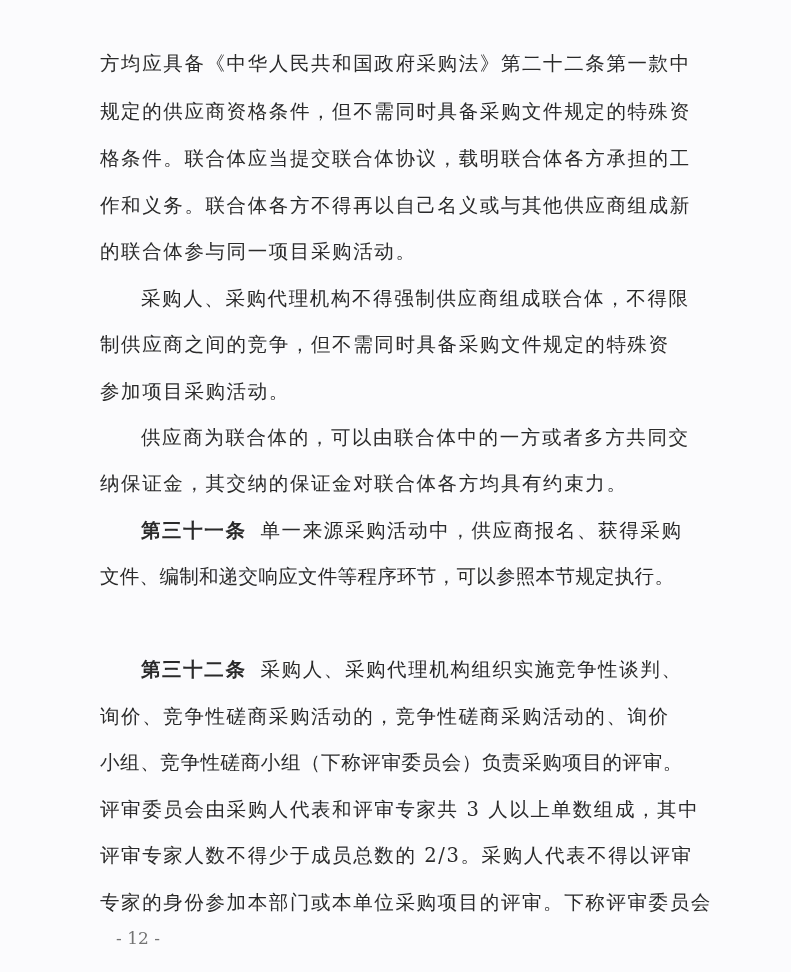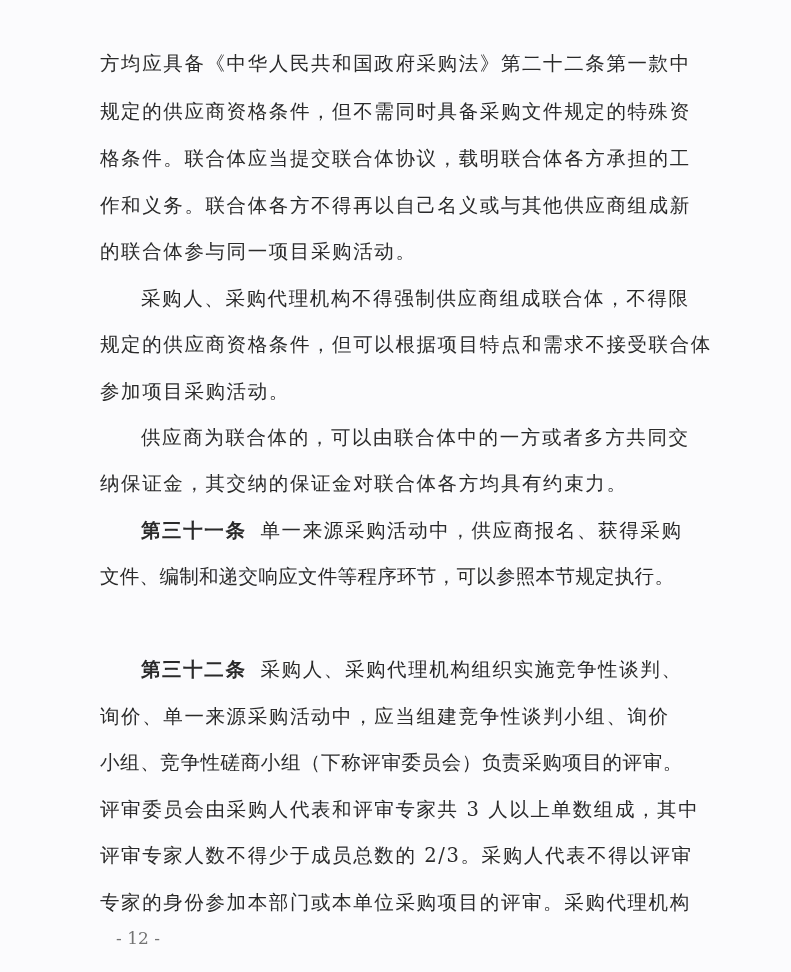--- a/index.html
+++ b/index.html
@@ -34,35 +34,35 @@
 <body>
 
 <div class="page">
   <div class="line" style="top:36px">方均应具备《中华人民共和国政府采购法》第二十二条第一款中</div>
   <div class="line" style="top:84px">规定的供应商资格条件，但不需同时具备采购文件规定的特殊资</div>
   <div class="line" style="top:131px">格条件。联合体应当提交联合体协议，载明联合体各方承担的工</div>
   <div class="line" style="top:178px">作和义务。联合体各方不得再以自己名义或与其他供应商组成新</div>
   <div class="line" style="top:224px">的联合体参与同一项目采购活动。</div>
 
   <div class="line indent" style="top:271px">采购人、采购代理机构不得强制供应商组成联合体，不得限</div>
-  <div class="line" style="top:317px">规定的供应商资格条件，但可以根据项目特点和需求不接受联合体</div>
+  <div class="line" style="top:317px">制供应商之间的竞争，但不需同时具备采购文件规定的特殊资</div>
   <div class="line" style="top:364px">参加项目采购活动。</div>
 
   <div class="line indent" style="top:410px">供应商为联合体的，可以由联合体中的一方或者多方共同交</div>
   <div class="line" style="top:456px">纳保证金，其交纳的保证金对联合体各方均具有约束力。</div>
 
   <div class="line indent" style="top:503px">
     <span class="bold">第三十一条</span><span class="sp"></span><span>单一来源采购活动中，供应商报名、获得采购</span>
   </div>
   <div class="line" style="top:549px; letter-spacing:0.3px">文件、编制和递交响应文件等程序环节，可以参照本节规定执行。</div>
 
 
   <div class="line indent" style="top:642px">
     <span class="bold">第三十二条</span><span class="sp"></span><span>采购人、采购代理机构组织实施竞争性谈判、</span>
   </div>
-  <div class="line" style="top:689px">询价、单一来源采购活动中，应当组建竞争性谈判小组、询价</div>
+  <div class="line" style="top:689px">询价、竞争性磋商采购活动的，竞争性磋商采购活动的、询价</div>
   <div class="line" style="top:735px; letter-spacing:0.6px">小组、竞争性磋商小组（下称评审委员会）负责采购项目的评审。</div>
   <div class="line" style="top:782px">评审委员会由采购人代表和评审专家共 3 人以上单数组成，其中</div>
   <div class="line" style="top:828px">评审专家人数不得少于成员总数的 2/3。采购人代表不得以评审</div>
-  <div class="line" style="top:875px">专家的身份参加本部门或本单位采购项目的评审。采购代理机构</div>
+  <div class="line" style="top:875px">专家的身份参加本部门或本单位采购项目的评审。下称评审委员会</div>
 
   <div class="pagenum">- 12 -</div>
 </div>
 
 </body></html>

